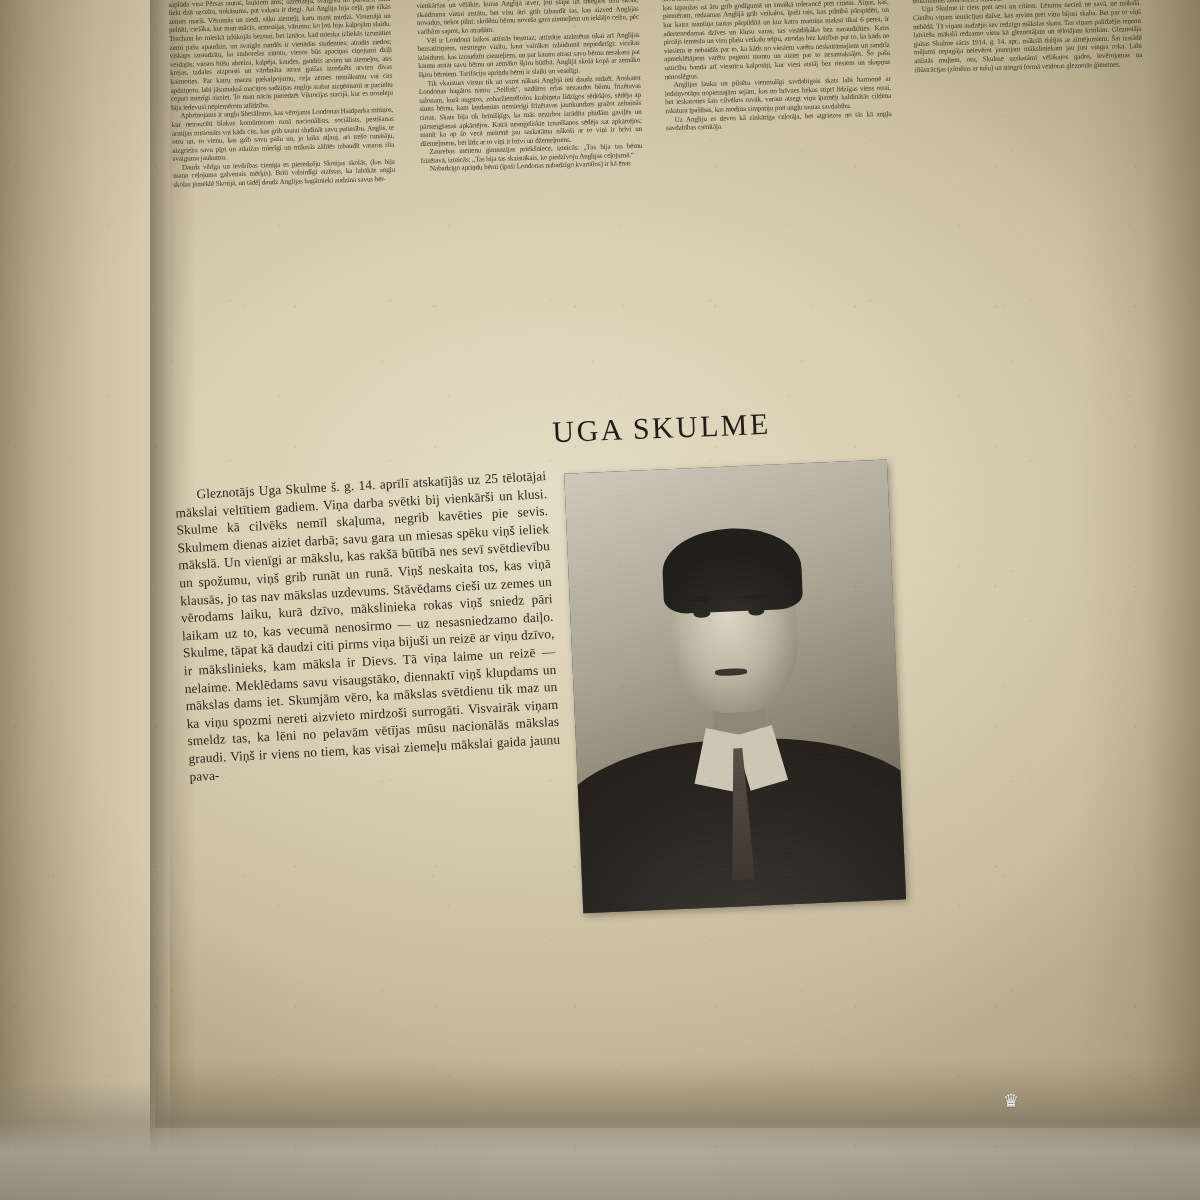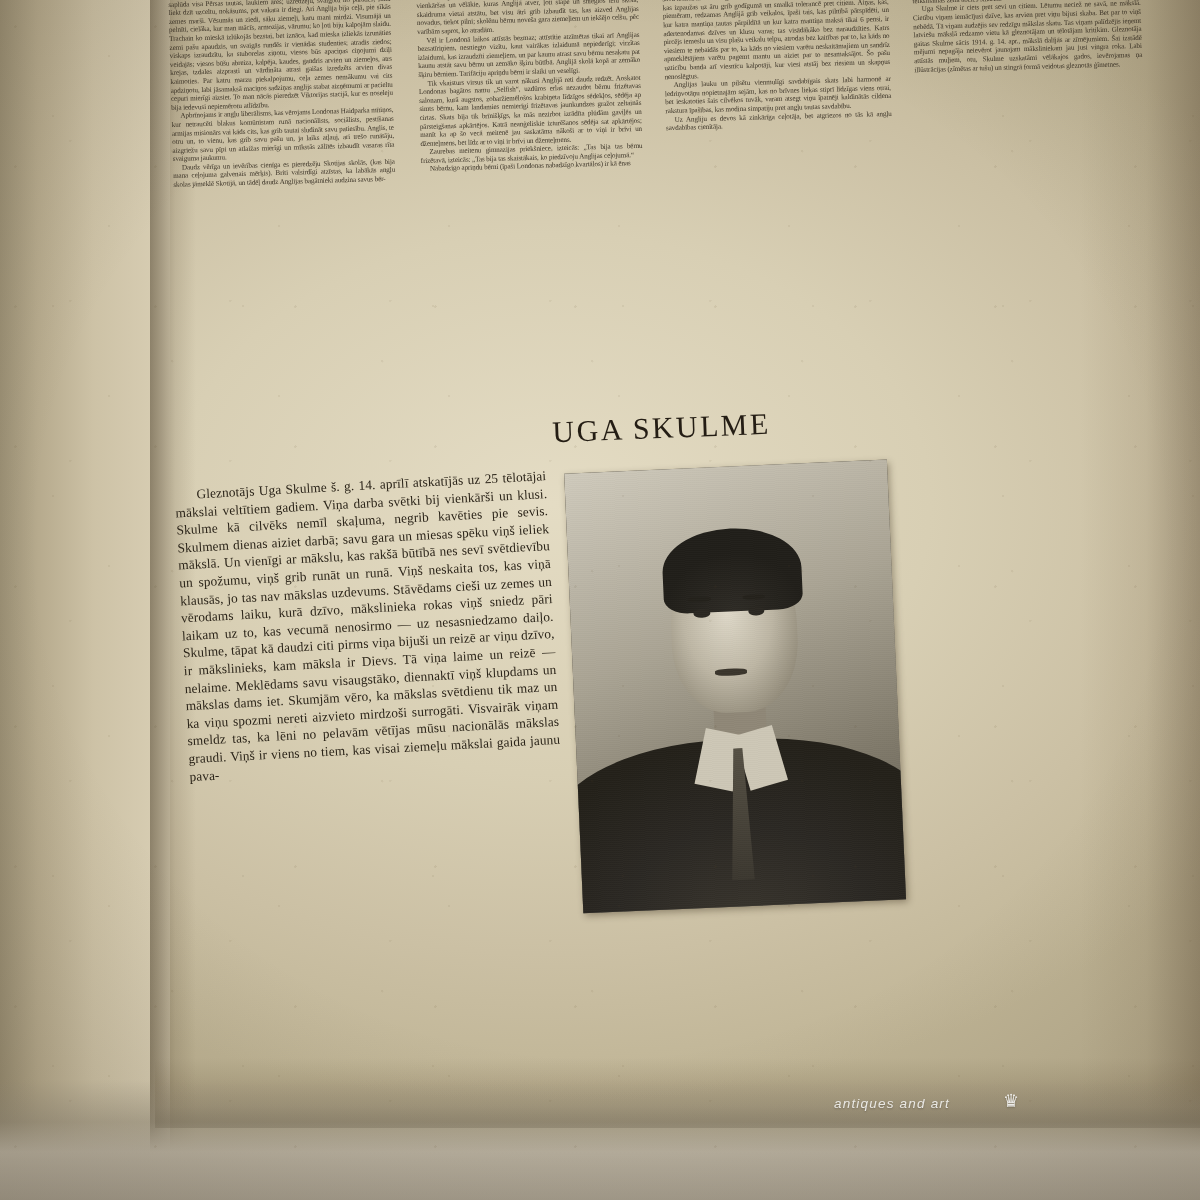--- a/index.html
+++ b/index.html
@@ -359,16 +359,15 @@
     <div class="photo-caption"></div>
 
   </div>
 
   <div class="page-bottom-curl"></div>
   <div class="table-bottom"></div>
   <div class="vignette"></div>
   <div class="speckle"></div>
 
   <div class="watermark">
-    <div class="wm-top">antiques and art</div>
     <div class="wm-crown">♛</div>
   </div>
 </div>
 
 </body></html>

